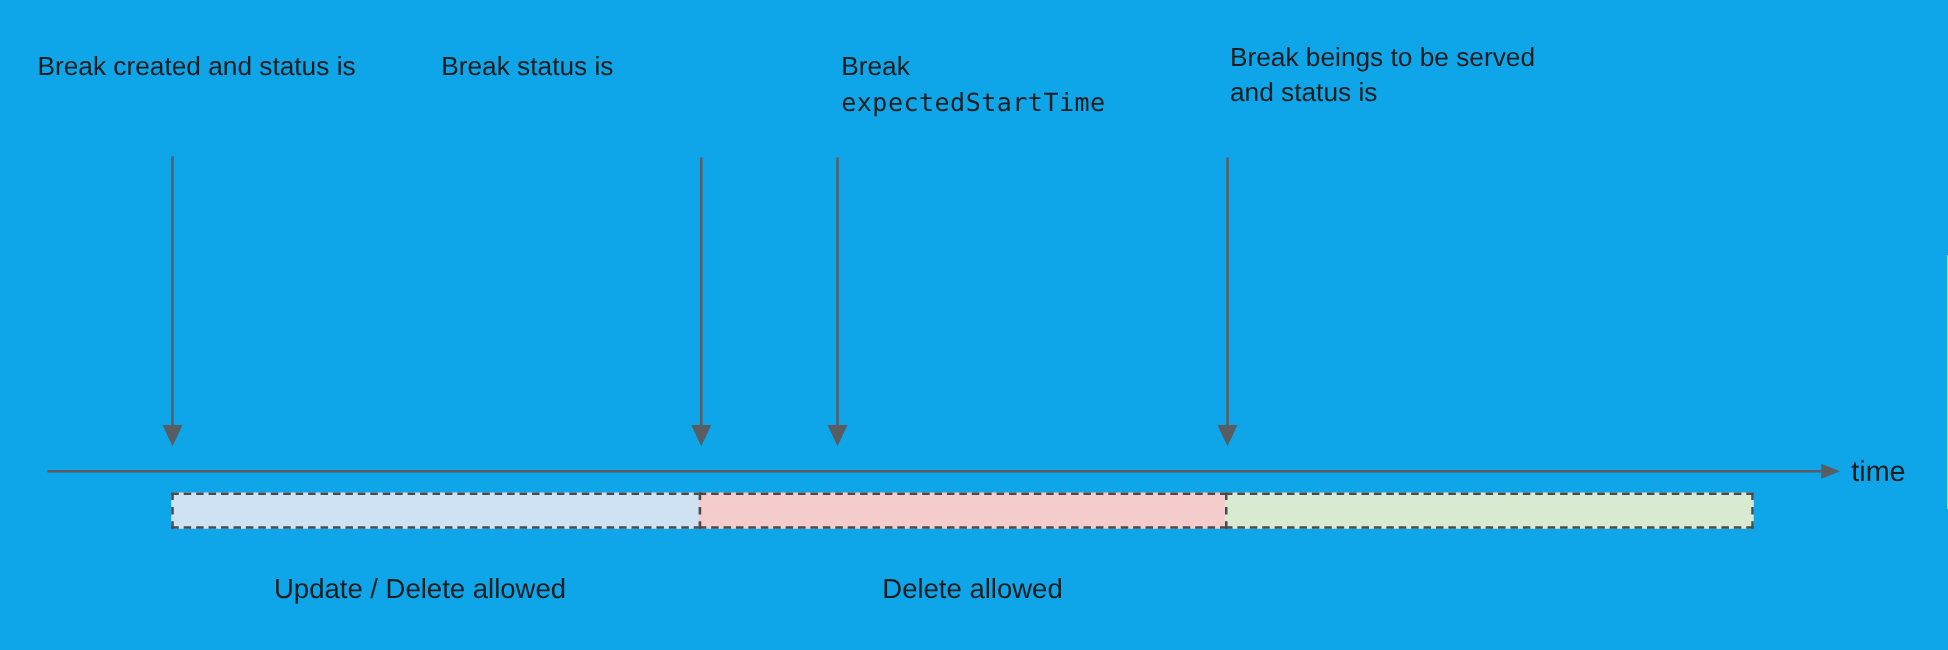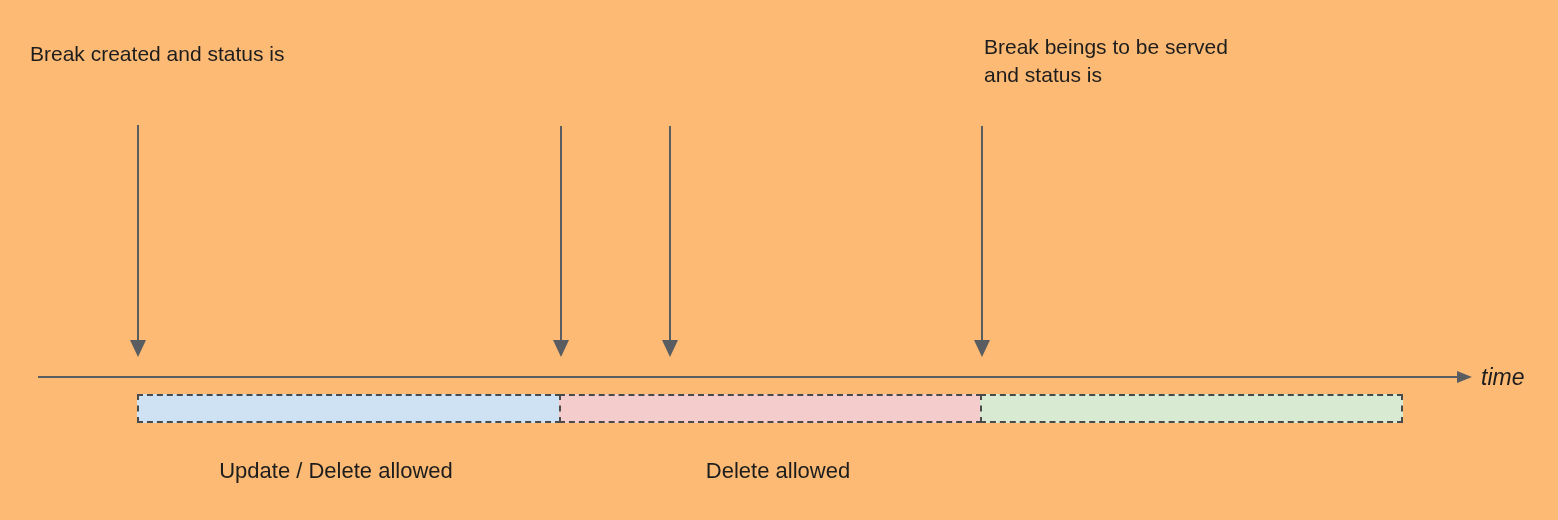--- a/index.html
+++ b/index.html
@@ -1,19 +1,19 @@
 <!DOCTYPE html>
 <html><head>
 <meta charset="utf-8">
 <style>
   html,body{margin:0;padding:0;background:#ffffff;}
   .canvas{
     position:relative;
     width:1558px;height:520px;
-    background:#fdba74;
+    background:#0ea5e9;
     font-family:"Liberation Sans", sans-serif;
     color:#1d1d1d;
     overflow:hidden;
   }
   .ann{position:absolute;line-height:28px;white-space:nowrap;}
   .sans{font-family:"Liberation Sans", sans-serif;font-size:21px;}
   .mono{font-family:"DejaVu Sans Mono", monospace;font-size:20px;letter-spacing:0.4px;}
 
   .varrow{position:absolute;width:2px;background:#595c60;}
   .varrow::after{
@@ -21,21 +21,21 @@
     border-left:8px solid transparent;border-right:8px solid transparent;
     border-top:17px solid #595c60;
   }
 
   .axis-line{position:absolute;left:38px;top:376px;width:1419px;height:2px;background:#595c60;}
   .axis-line::after{
     content:'';position:absolute;right:-15px;top:-5px;
     border-left:15px solid #595c60;
     border-top:6px solid transparent;border-bottom:6px solid transparent;
   }
-  .axis-label{position:absolute;left:1481px;top:364px;font-size:23px;font-style:italic;}
+  .axis-label{position:absolute;left:1481px;top:364px;font-size:23px;}
 
   .seg{
     position:absolute;top:394px;height:29px;
     box-sizing:border-box;
     border:2px dashed #4a4a4a;
   }
   .seg-label{
     position:absolute;top:458px;
     transform:translateX(-50%);
     font-size:22px;white-space:nowrap;
@@ -44,22 +44,27 @@
 </head>
 <body>
 
 <div class="canvas">
 
   <div class="ann" style="left:30px;top:40px">
     <div class="sans">Break created and status is</div>
   </div>
 
   <div class="ann" style="left:353px;top:40px">
+    <div class="sans">Break status is</div>
   </div>
 
+  <div class="ann" style="left:673px;top:40px">
+    <div class="sans">Break</div>
+    <div class="mono">expectedStartTime</div>
+  </div>
 
   <div class="ann" style="left:984px;top:33px">
     <div class="sans">Break beings to be served</div>
     <div class="sans">and status is</div>
   </div>
 
   <div class="varrow" style="left:137px;top:125px;height:215px"></div>
   <div class="varrow" style="left:560px;top:126px;height:214px"></div>
   <div class="varrow" style="left:669px;top:126px;height:214px"></div>
   <div class="varrow" style="left:981px;top:126px;height:214px"></div>

